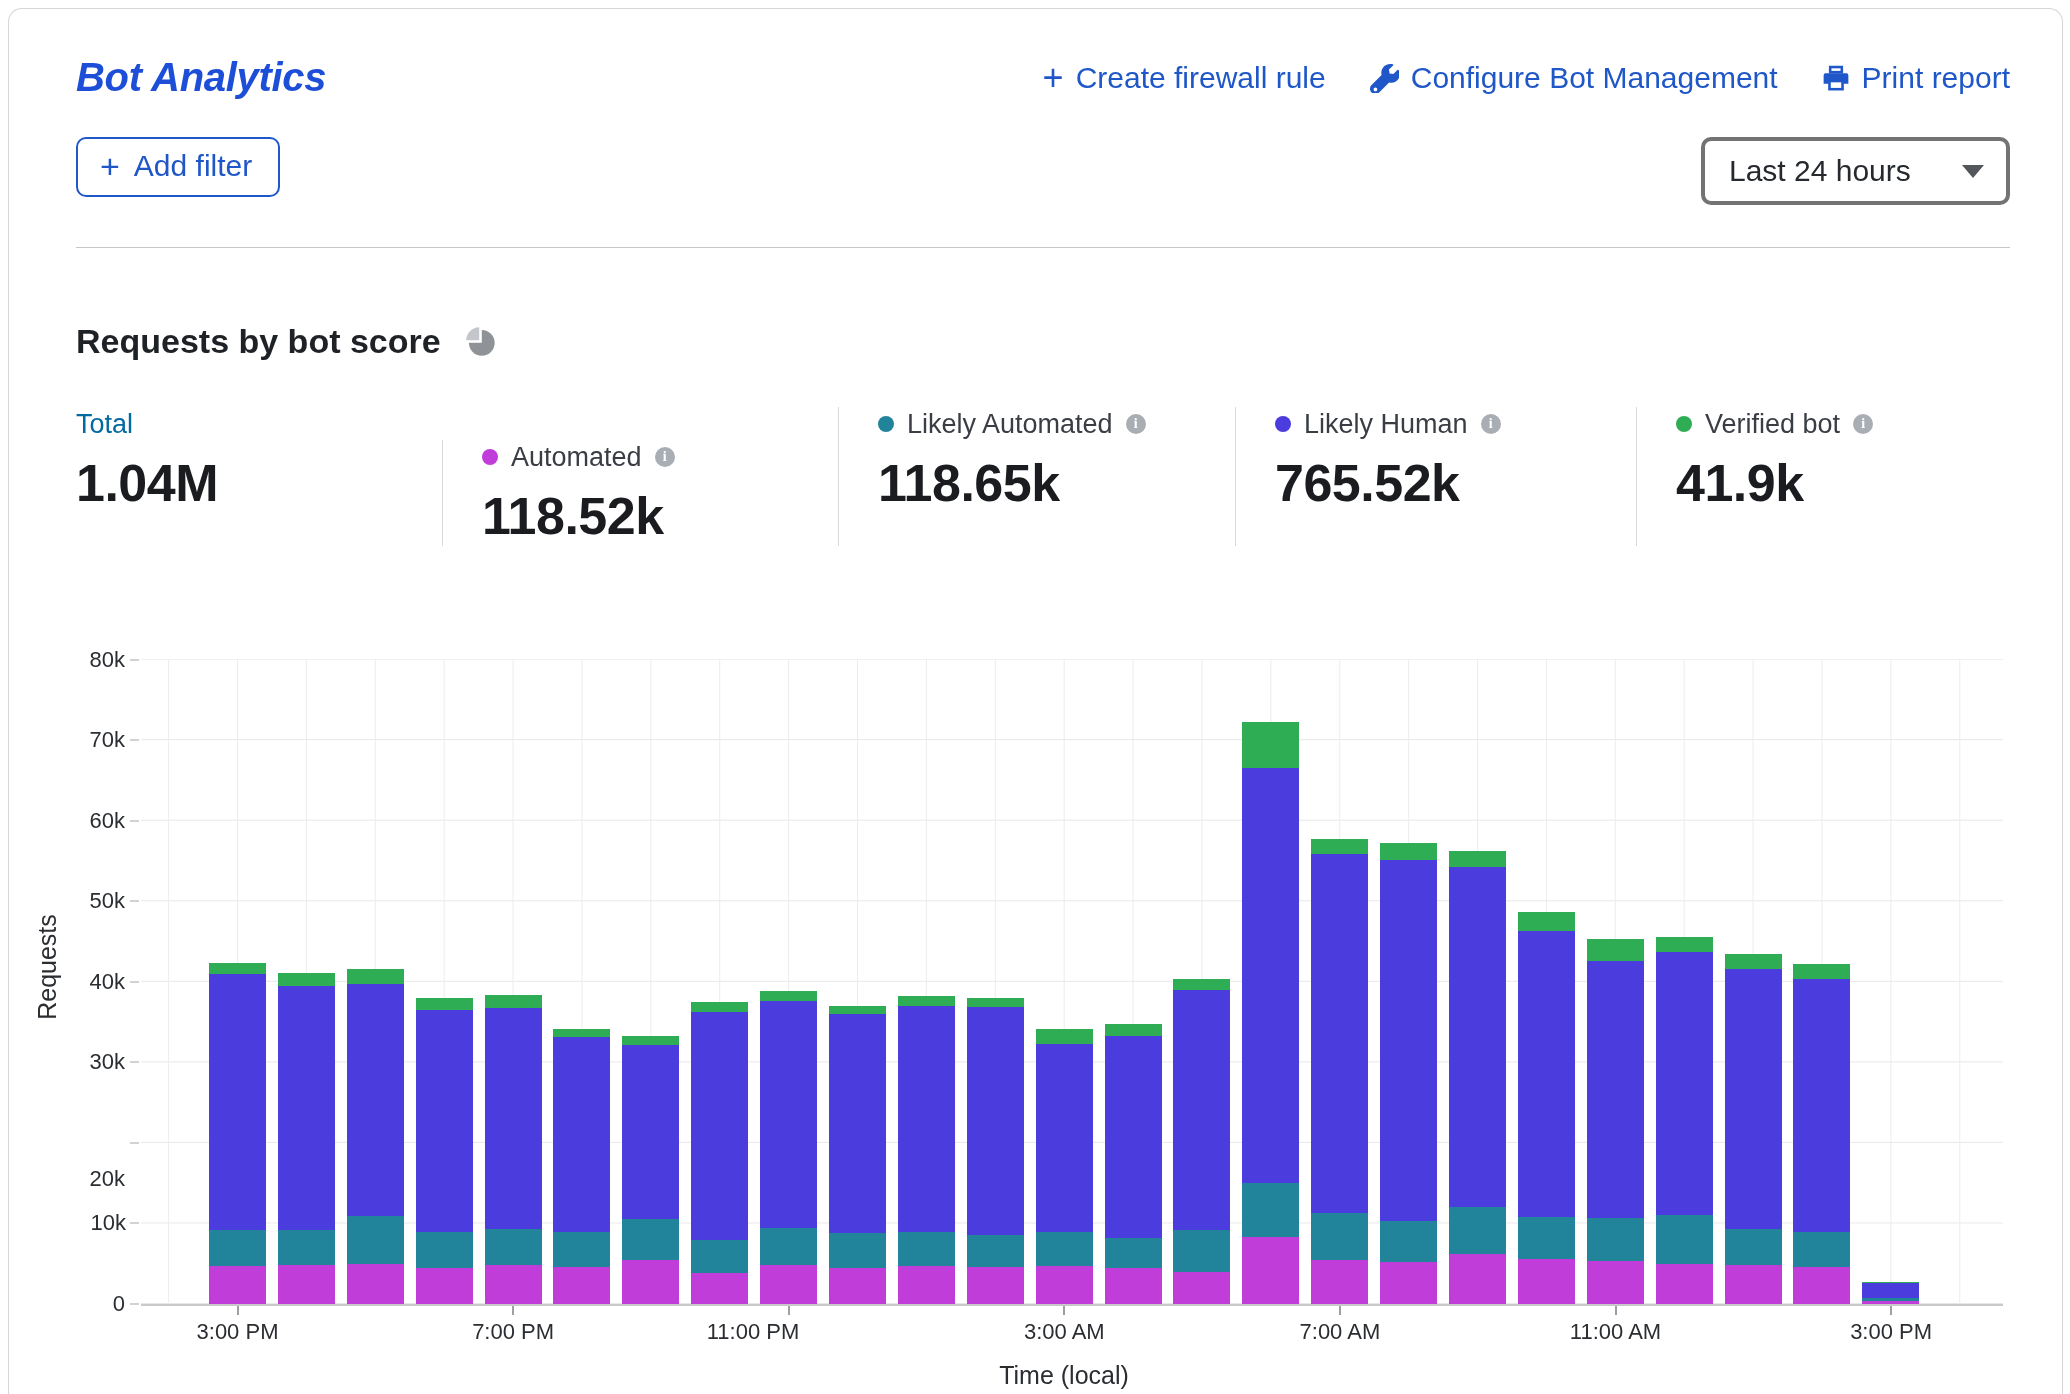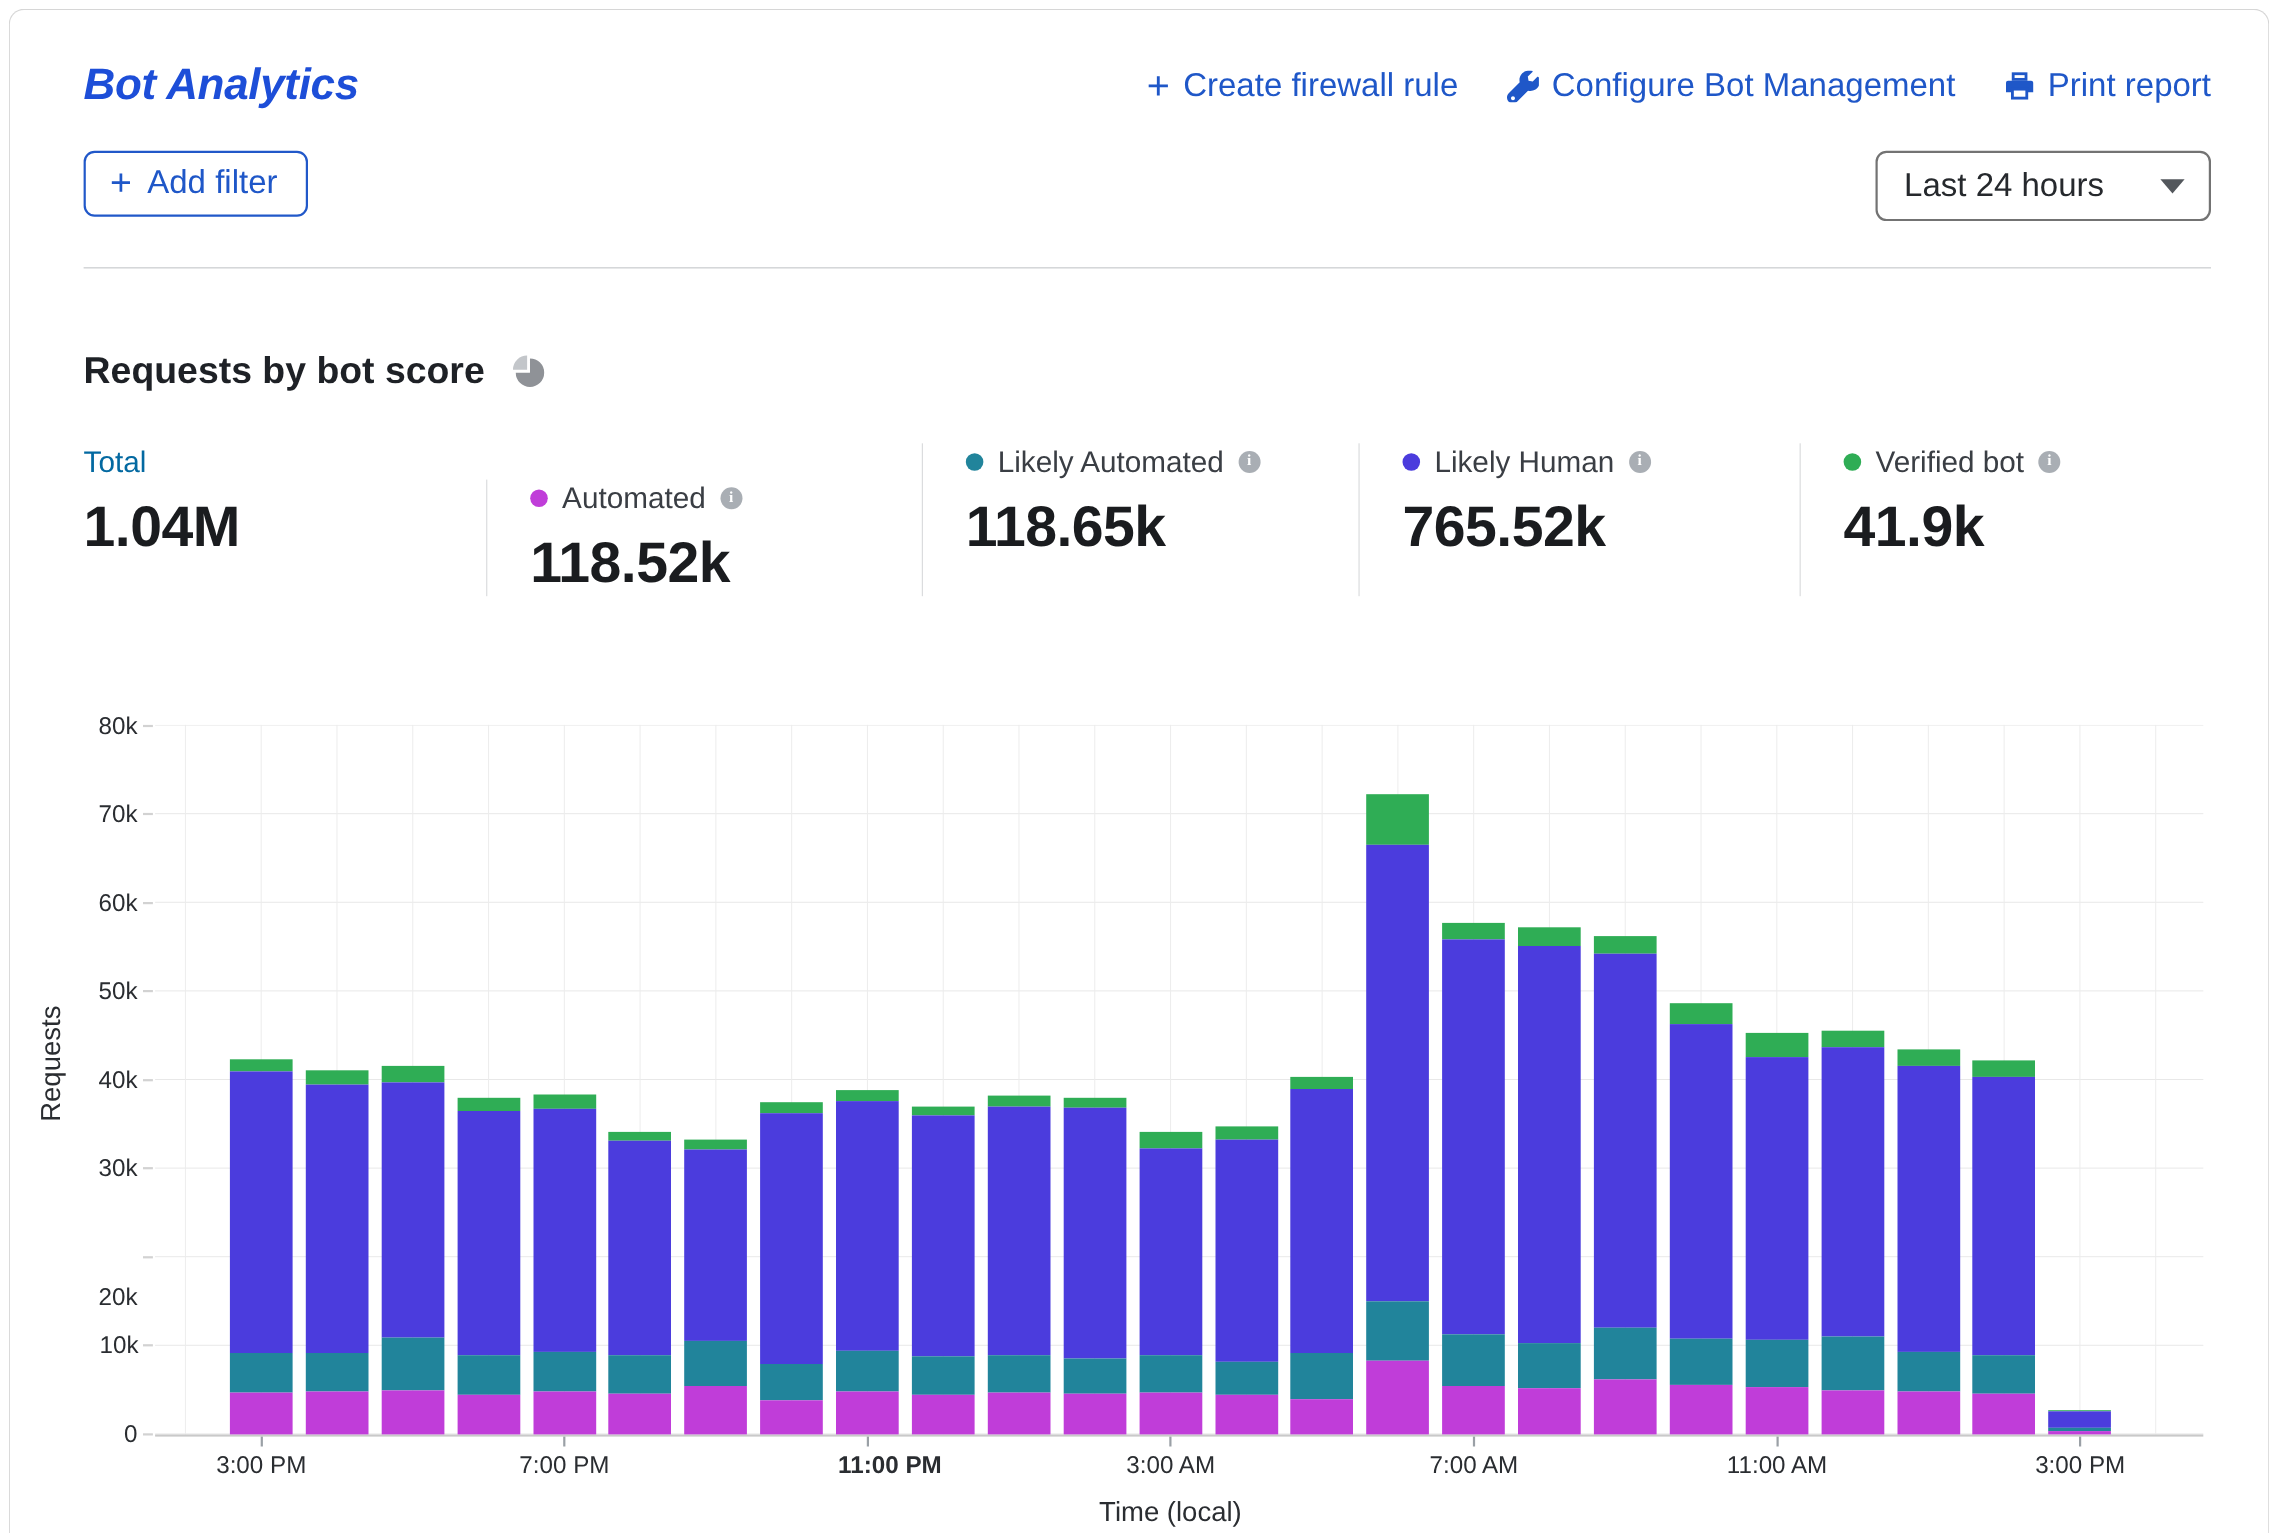--- a/index.html
+++ b/index.html
@@ -20,21 +20,21 @@
   .actions{display:flex;align-items:center;gap:44px;margin-top:8px;}
   .action{display:flex;align-items:center;gap:12px;color:#1f57c8;font-size:30px;
     text-decoration:none;cursor:pointer;}
   .action .ic{display:flex;align-items:center;justify-content:center;}
   .plus-glyph{font-size:36px;font-weight:500;line-height:28px;color:#1f57c8;}
   .hdr-row2{display:flex;justify-content:space-between;align-items:flex-start;margin-top:36px;}
   .add-filter{display:inline-flex;align-items:center;gap:14px;border:2px solid #2158c9;
     border-radius:10px;background:#fff;color:#1f57c8;font-size:30px;font-family:inherit;
     padding:10px 26px 12px 22px;cursor:pointer;}
   .add-filter .plus-glyph{font-size:34px;}
-  .timerange{width:255px;height:60px;border:2px solid #737373;border-radius:10px;background:#fff;
+  .timerange{width:255px;height:60px;border:4px solid #737373;border-radius:10px;background:#fff;
     display:flex;align-items:center;justify-content:space-between;padding:0 22px 0 24px;
     font-size:30px;color:#26292d;cursor:pointer;}
   .caret{width:0;height:0;border-left:11px solid transparent;border-right:11px solid transparent;
     border-top:13px solid #53575c;}
   .divider{height:1px;background:#c4c6c9;margin-top:42px;}
   
   .sec-head{display:flex;align-items:center;gap:24px;margin:74px 0 0 67px;}
   .sec-title{font-size:34px;font-weight:700;color:#1e2126;}
   .stats{display:flex;margin:46px 0 0 67px;}
   .stat{box-sizing:border-box;}
@@ -386,21 +386,21 @@
       <div class="y-label" style="left: 6px; top: 796.7px;">60k</div>
       <div class="y-dash" style="left: 121px; top: 810.7px;"></div>
       <div class="y-label" style="left: 6px; top: 716.15px;">70k</div>
       <div class="y-dash" style="left: 121px; top: 730.15px;"></div>
       <div class="y-label" style="left: 6px; top: 635.6px;">80k</div>
       <div class="y-dash" style="left: 121px; top: 649.6px;"></div>
       <div class="x-label" style="left: 228.5px;">3:00 PM</div>
       <div class="x-tick" style="left: 227.5px;"></div>
       <div class="x-label" style="left: 504.1px;">7:00 PM</div>
       <div class="x-tick" style="left: 503.1px;"></div>
-      <div class="x-label" style="left: 800px; font-weight: bold;">11:00 PM</div>
+      <div class="x-label" style="left: 744px;">11:00 PM</div>
       <div class="x-tick" style="left: 778.7px;"></div>
       <div class="x-label" style="left: 1055.3px;">3:00 AM</div>
       <div class="x-tick" style="left: 1054.3px;"></div>
       <div class="x-label" style="left: 1330.9px;">7:00 AM</div>
       <div class="x-tick" style="left: 1329.9px;"></div>
       <div class="x-label" style="left: 1606.5px;">11:00 AM</div>
       <div class="x-tick" style="left: 1605.5px;"></div>
       <div class="x-label" style="left: 1882.1px;">3:00 PM</div>
       <div class="x-tick" style="left: 1881.1px;"></div>
     </div>

